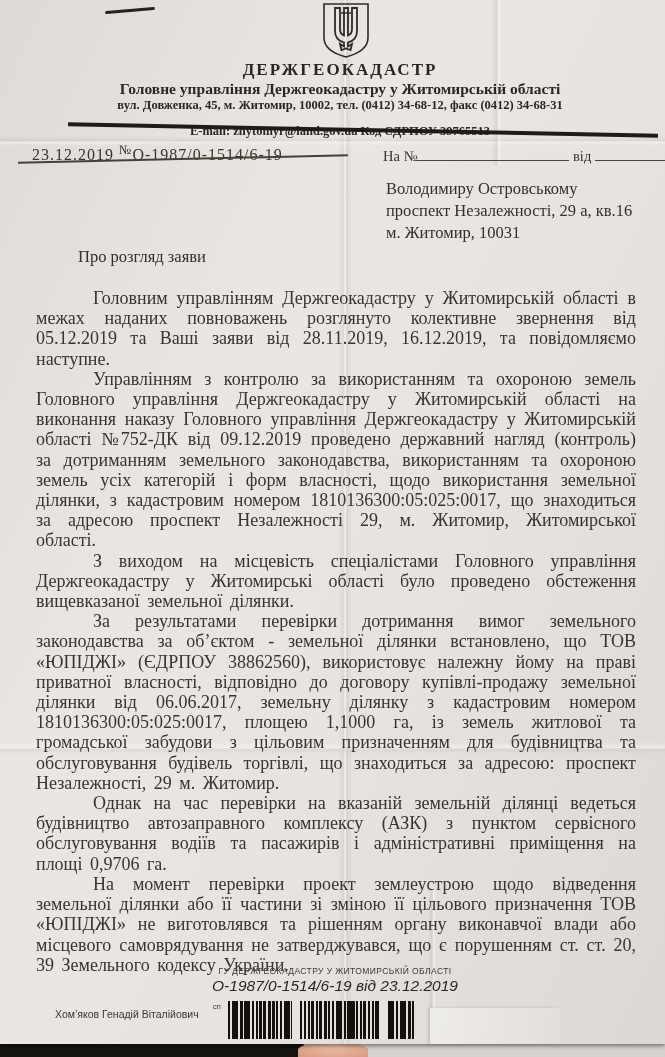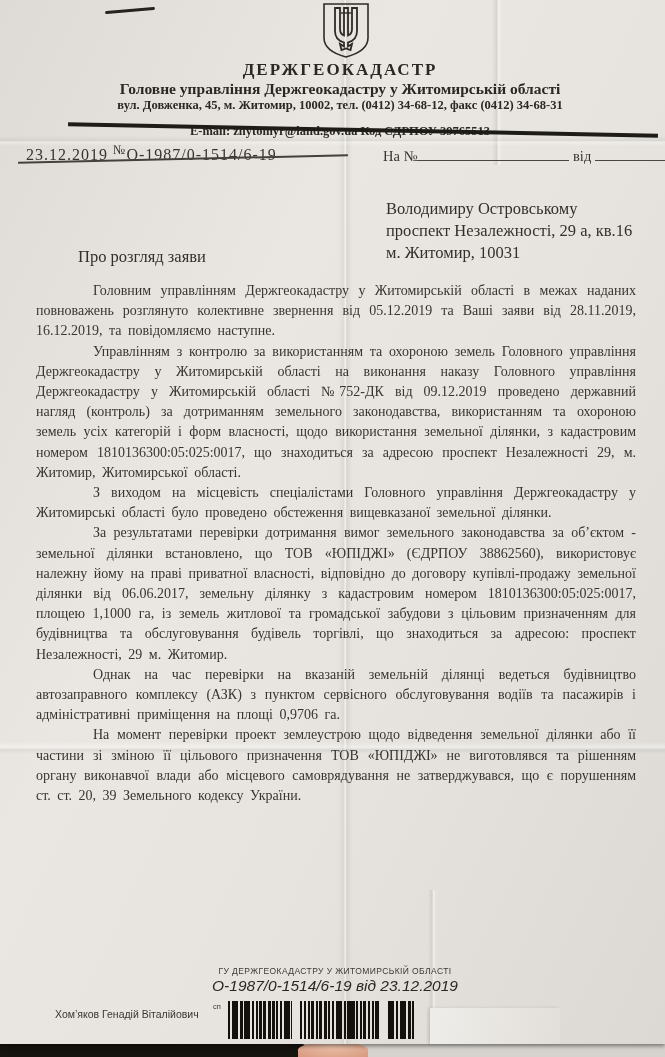--- a/index.html
+++ b/index.html
@@ -33,33 +33,33 @@
   .pen-mark{position:absolute;left:105px;top:9px;width:50px;height:3px;background:#26231f;transform:rotate(-5deg);border-radius:2px;}
   
   .emblem{position:absolute;left:320px;top:1px;}
   .hdr{position:absolute;left:30px;width:620px;text-align:center;color:#2b2823;font-weight:bold;}
   .agency{top:60px;font-size:17px;letter-spacing:2px;text-align:center;}
   .office{top:80px;font-size:15.5px;}
   .addr{top:98px;font-size:12.5px;}
   .email{top:124px;font-size:12.5px;}
   .rule{position:absolute;left:68px;top:128px;width:590px;height:4px;background:#1e1c18;transform:rotate(1.1deg);}
   
-  .ref-left{position:absolute;left:26px;top:146px;font-size:16px;color:#37332e;letter-spacing:1px;white-space:nowrap;}
+  .ref-left{position:absolute;left:32px;top:146px;font-size:16px;color:#37332e;letter-spacing:1px;white-space:nowrap;}
   .no-sign{position:relative;top:-6px;font-size:13px;}
   .strike{position:absolute;left:18px;top:158px;width:330px;height:2px;background:#44403a;transform:rotate(-1.3deg);}
   .ref-right{position:absolute;left:383px;top:148px;font-size:14.5px;color:#37332e;white-space:nowrap;}
   .blank{display:inline-block;border-bottom:1.5px solid #4a463f;height:12px;}
   .blank-a{width:152px;}
   .blank-b{width:72px;}
   
-  .addressee{position:absolute;left:386px;top:178px;font-size:16.5px;line-height:22px;color:#332f2a;margin-top:20px;}
+  .addressee{position:absolute;left:386px;top:178px;font-size:16.5px;line-height:22px;color:#332f2a;}
   .subject{position:absolute;left:78px;top:247px;font-size:16.5px;color:#332f2a;}
   
-  .body-text{position:absolute;left:36px;top:281px;width:600px;color:#38342f;
-    font-size:14px;line-height:20.2px;text-align:justify;word-spacing:3px;}
+  .body-text{position:absolute;left:36px;top:288px;width:600px;color:#38342f;
+    font-size:18px;line-height:20.2px;text-align:justify;word-spacing:3px;}
   .body-text p{margin:0;text-indent:57px;}
   
   .signer{position:absolute;left:55px;top:1008px;font-family:Liberation Sans, sans-serif;font-size:10.5px;color:#3a3731;}
   .stamp{position:absolute;left:150px;top:966px;width:370px;text-align:center;font-family:"Liberation Sans",sans-serif;color:#3c3933;}
   .stamp-office{font-size:8.5px;letter-spacing:.4px;}
   .stamp-ref{font-size:15.5px;margin-top:1px;color:#2a2722;font-style:italic;}
   .barcode-wrap{position:absolute;left:228px;top:1001px;width:186px;height:38px;}
   .barcode{width:100%;height:100%;
     background-image:
       repeating-linear-gradient(90deg,#14110d 0 2px,rgba(0,0,0,0) 2px 4px),

